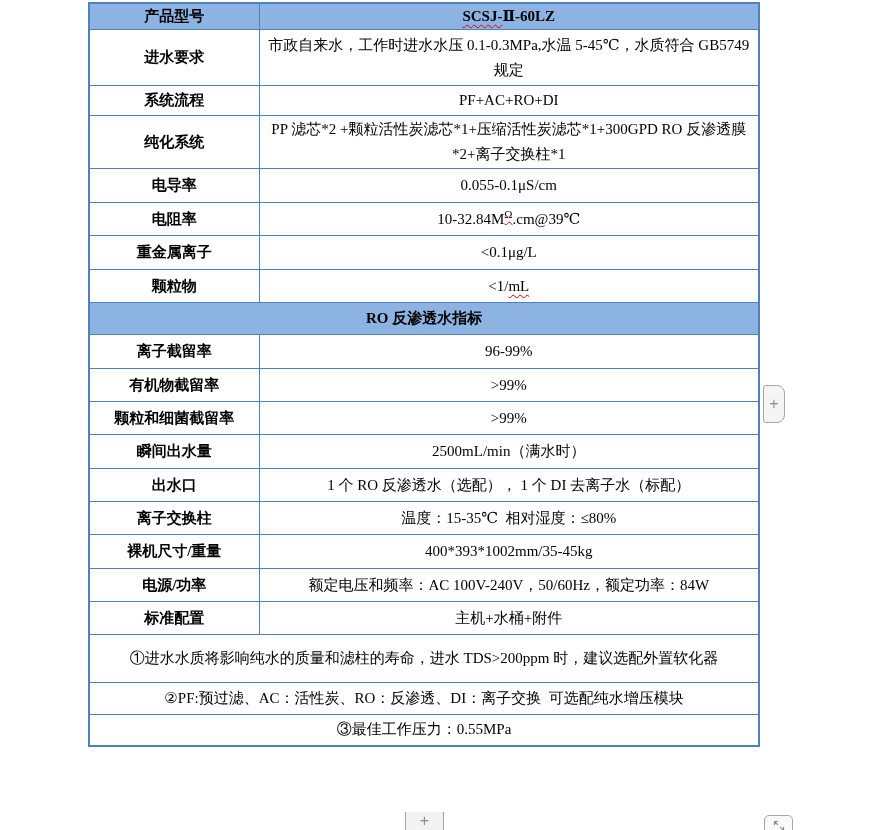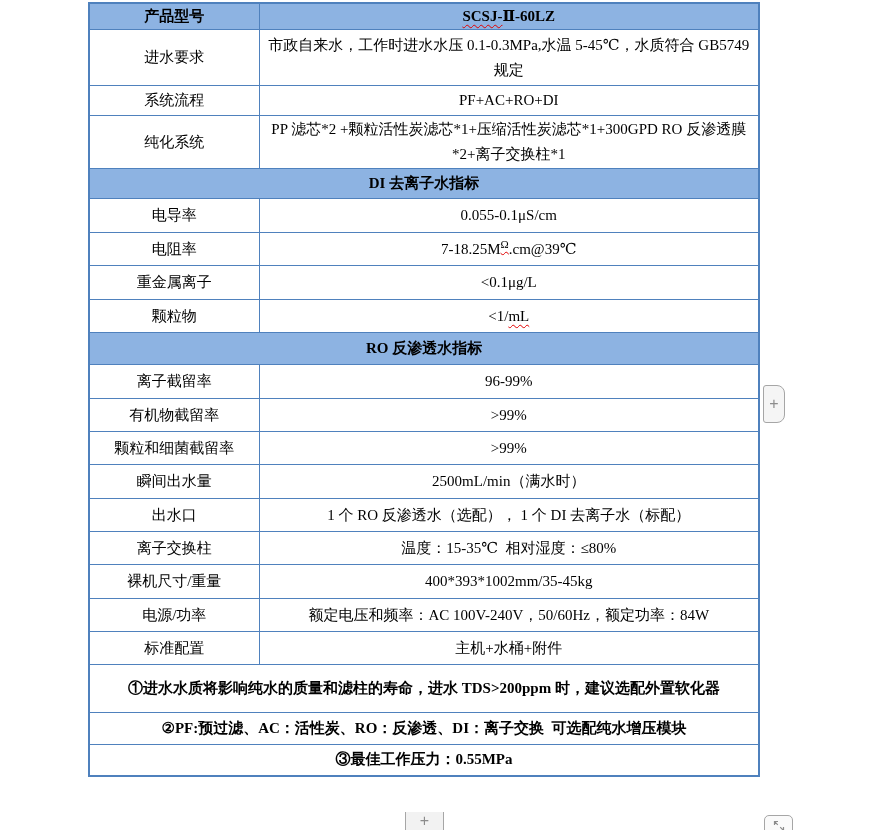--- a/index.html
+++ b/index.html
@@ -20,29 +20,29 @@
   table.spec td{
     border:1px solid #4f81bd;
     padding:0 6px;
     text-align:center;
     vertical-align:middle;
     font-size:15px;
     line-height:25px;
     white-space:pre-wrap;
     overflow:hidden;
   }
-  td.label{font-weight:normal;}
+  td.label{font-weight:bold;}
   tr.hdr td{background:#8db3e2;font-weight:bold;}
   td.section{
     background:#8db3e2;
     text-align:left;font-weight:bold;
     padding-left:8px;
   }
   td.note{
-    text-align:left;font-weight:bold;
+    text-align:left;font-weight:normal;
     padding:3px 9px;line-height:23px;margin-left:41px;
   }
   .squiggle{
     text-decoration-line:underline;
     text-decoration-style:wavy;
     text-decoration-color:#e00000;
     text-decoration-thickness:1px;
     text-underline-offset:3px;
   }
   .sup{vertical-align:super;font-size:11px;line-height:1;}
@@ -102,32 +102,29 @@
     <tr style="height:30px">
       <td class="label">系统流程</td>
       <td>PF+AC+RO+DI</td>
     </tr>
 
     <tr style="height:53px">
       <td class="label">纯化系统</td>
       <td>PP 滤芯*2 +颗粒活性炭滤芯*1+压缩活性炭滤芯*1+300GPD RO 反渗透膜*2+离子交换柱*1</td>
     </tr>
 
-    <tr style="height:30px">
-      <td class="section" colspan="2">DI 去离子水指标</td>
-    </tr>
 
     <tr style="height:34px">
       <td class="label">电导率</td>
       <td>0.055-0.1μS/cm</td>
     </tr>
 
     <tr style="height:33px">
       <td class="label">电阻率</td>
-      <td><span>7-18.25M</span><span class="sup squiggle">Ω</span><span>.cm@39℃</span></td>
+      <td><span>10-32.84M</span><span class="sup squiggle">Ω</span><span>.cm@39℃</span></td>
     </tr>
 
     <tr style="height:34px">
       <td class="label">重金属离子</td>
       <td>&lt;0.1μg/L</td>
     </tr>
 
     <tr style="height:33px">
       <td class="label">颗粒物</td>
       <td><span>&lt;1/</span><span class="squiggle">mL</span></td>

